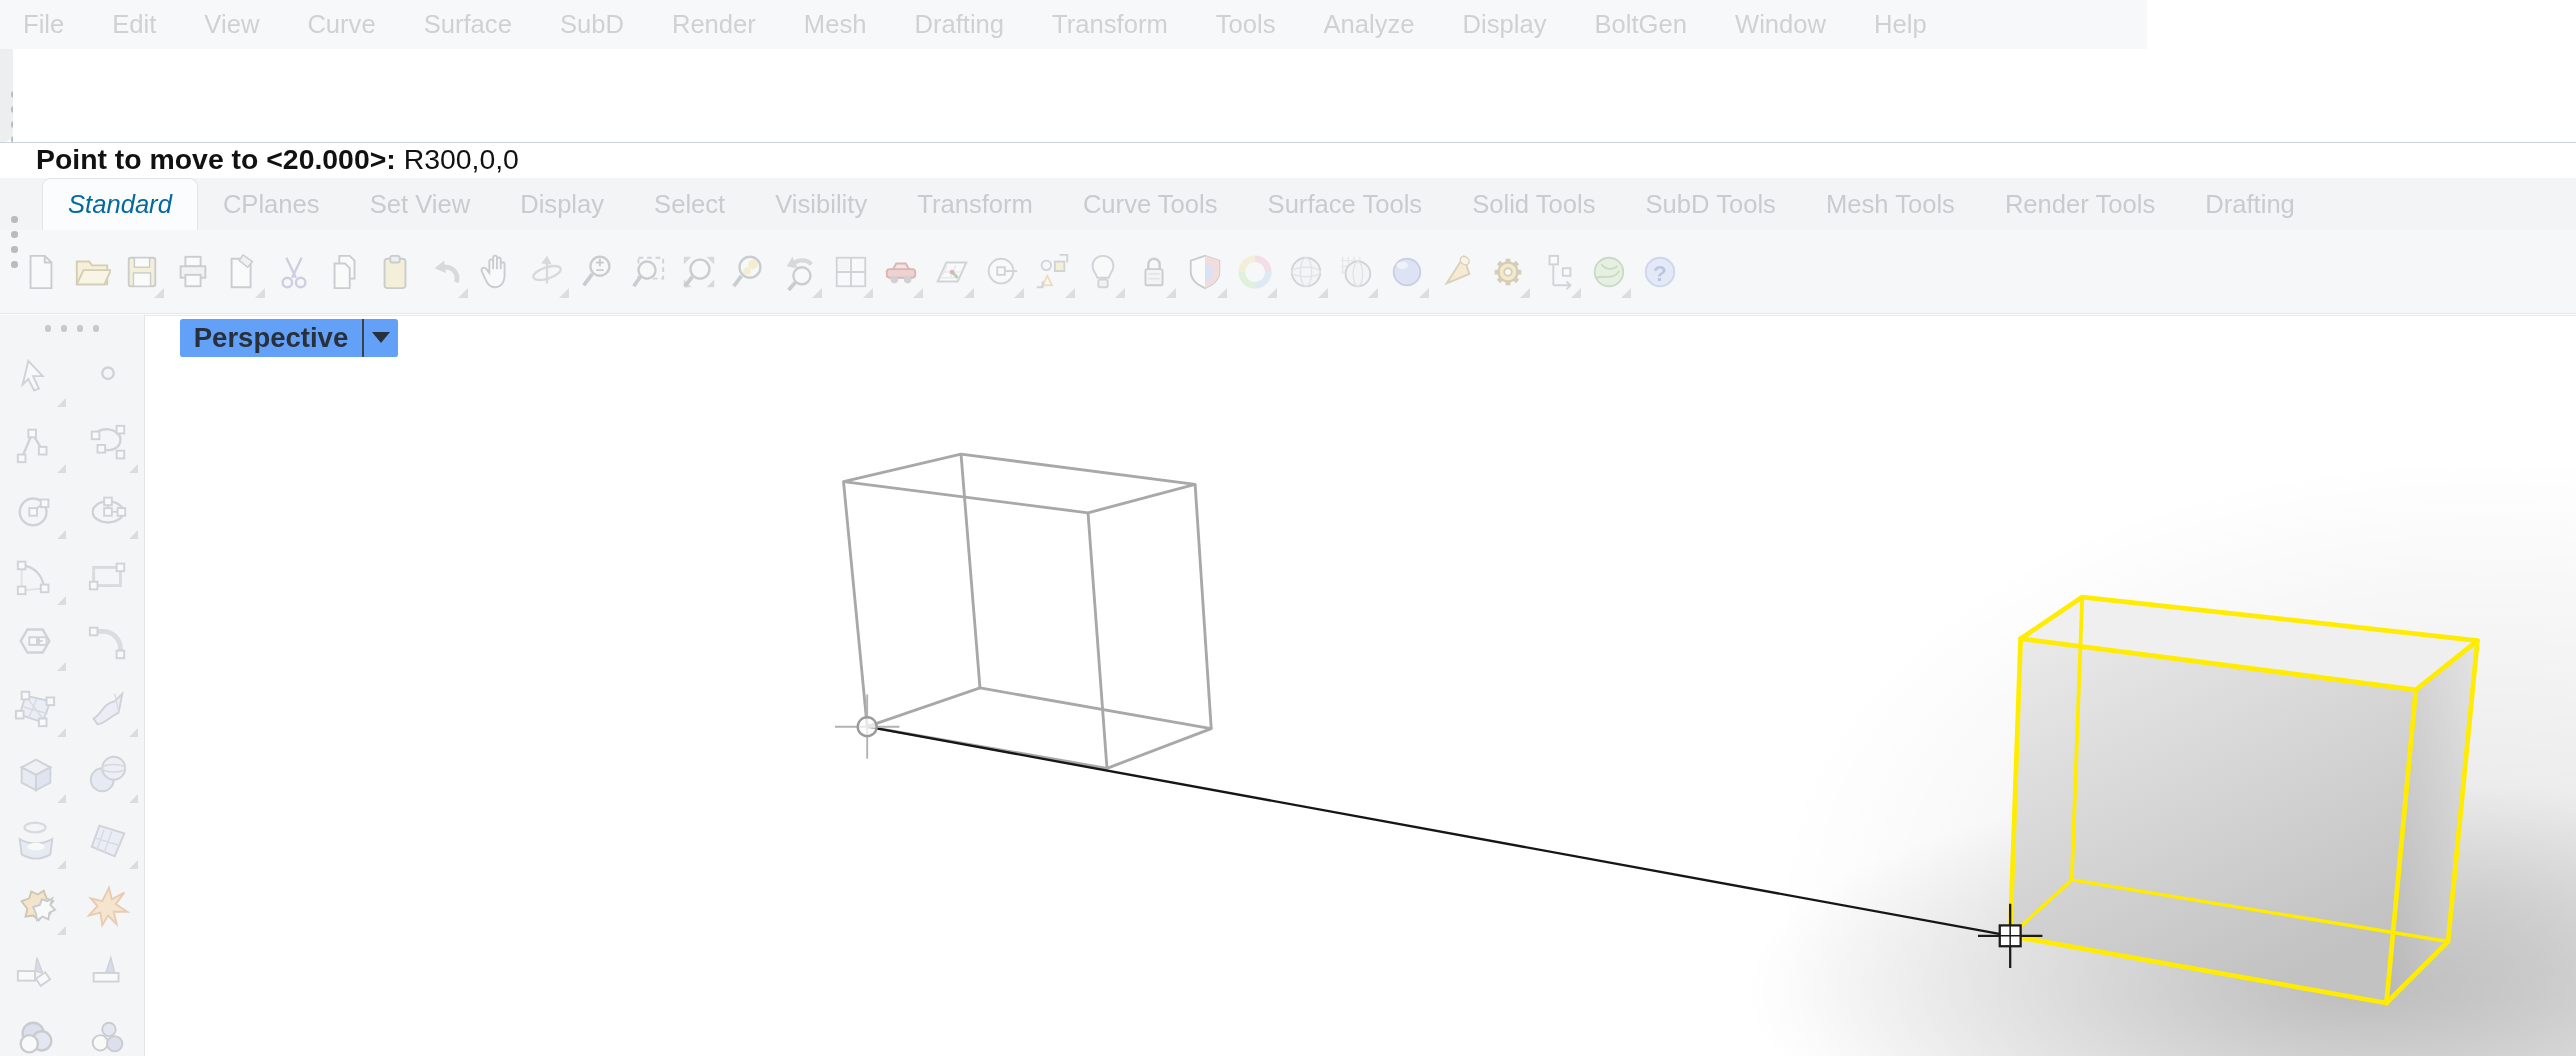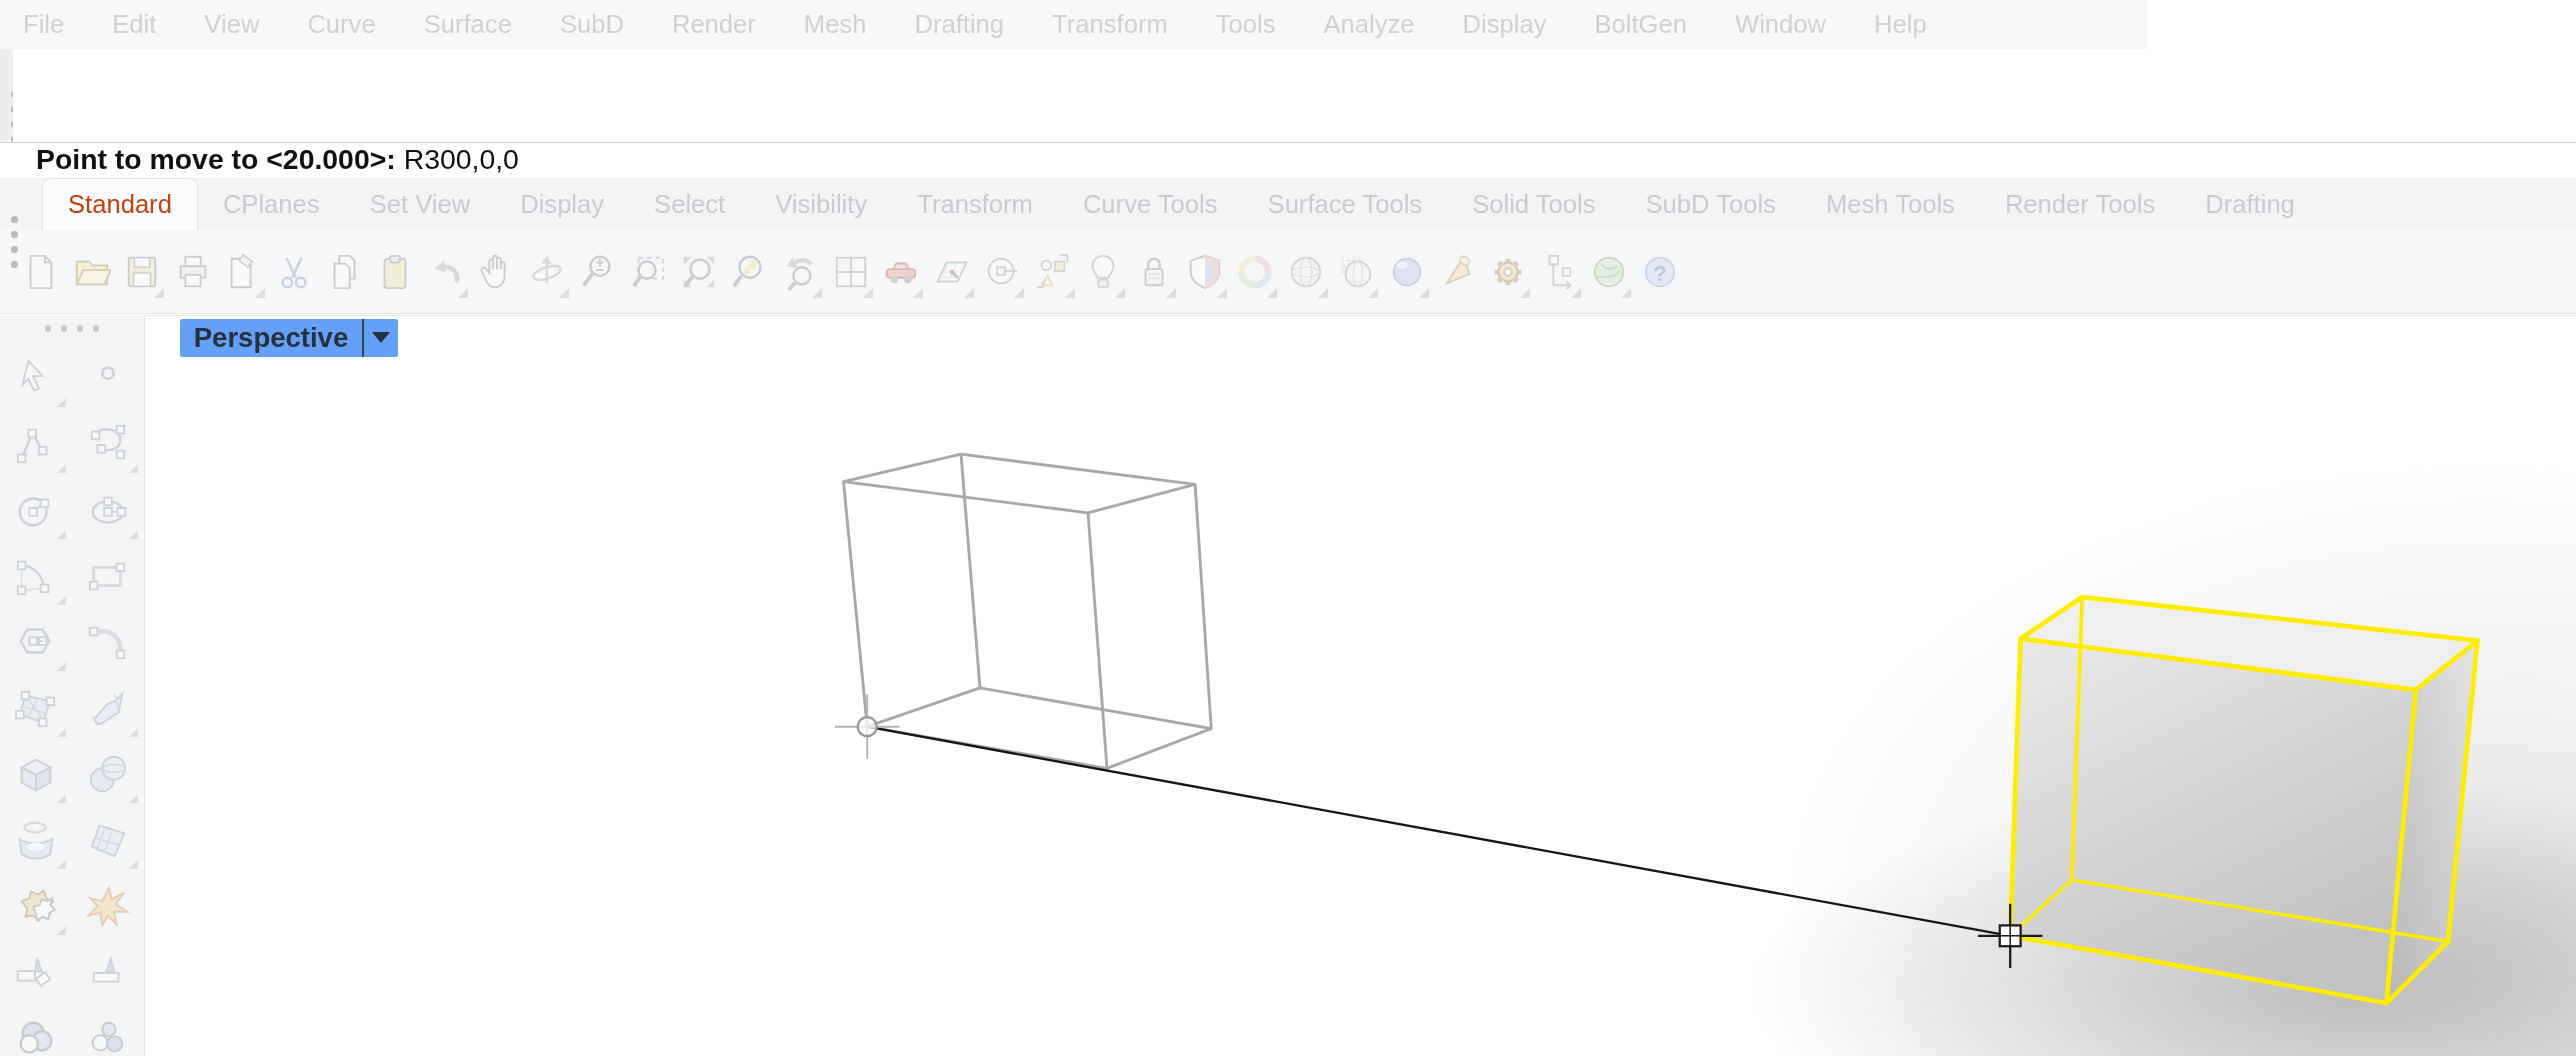--- a/index.html
+++ b/index.html
@@ -24,21 +24,21 @@
     border-top:1.9px solid #ccd2d9; font-size:28.4px; color:#111; display:flex; 
     padding-left:36px; white-space:pre; }
   .cmd-prompt .b{ font-weight:bold; }
 
   
   .tabbar{ position:absolute; top:178px; left:0; width:2576px; height:52px; background:#f3f4f6;
     display:flex; align-items:stretch; padding-left:42px; font-size:25.6px; color:#c9cbce;
     white-space:nowrap; overflow:hidden; }
   .tab{ padding:0 25px; display:flex; align-items:center; cursor:default; }
   .tab.active{ background:#fbfcfd; border:0.9px solid #e3e4e6; border-bottom:none;
-    border-radius:8.5px 8.5px 0 0; color:#c2410c; }
+    border-radius:8.5px 8.5px 0 0; color:#0369a1;font-style:italic; }
 
   
   .toolbar{ position:absolute; top:230px; left:0; width:2576px; height:84px; background:#f6f7f8;
     border-bottom:0.9px solid #e7e8ea; display:flex; align-items:center; padding-left:19px; gap:6.6px; }
   .tbi{ width:44px; height:61px; position:relative; display:flex; align-items:center;
     justify-content:center; opacity:.40; flex:none; }
   .tbi.fly::after{ content:""; position:absolute; right:0px; bottom:3.8px;
     border-left:10.4px solid transparent; border-bottom:10.4px solid #b5b8bb; }
 
   

